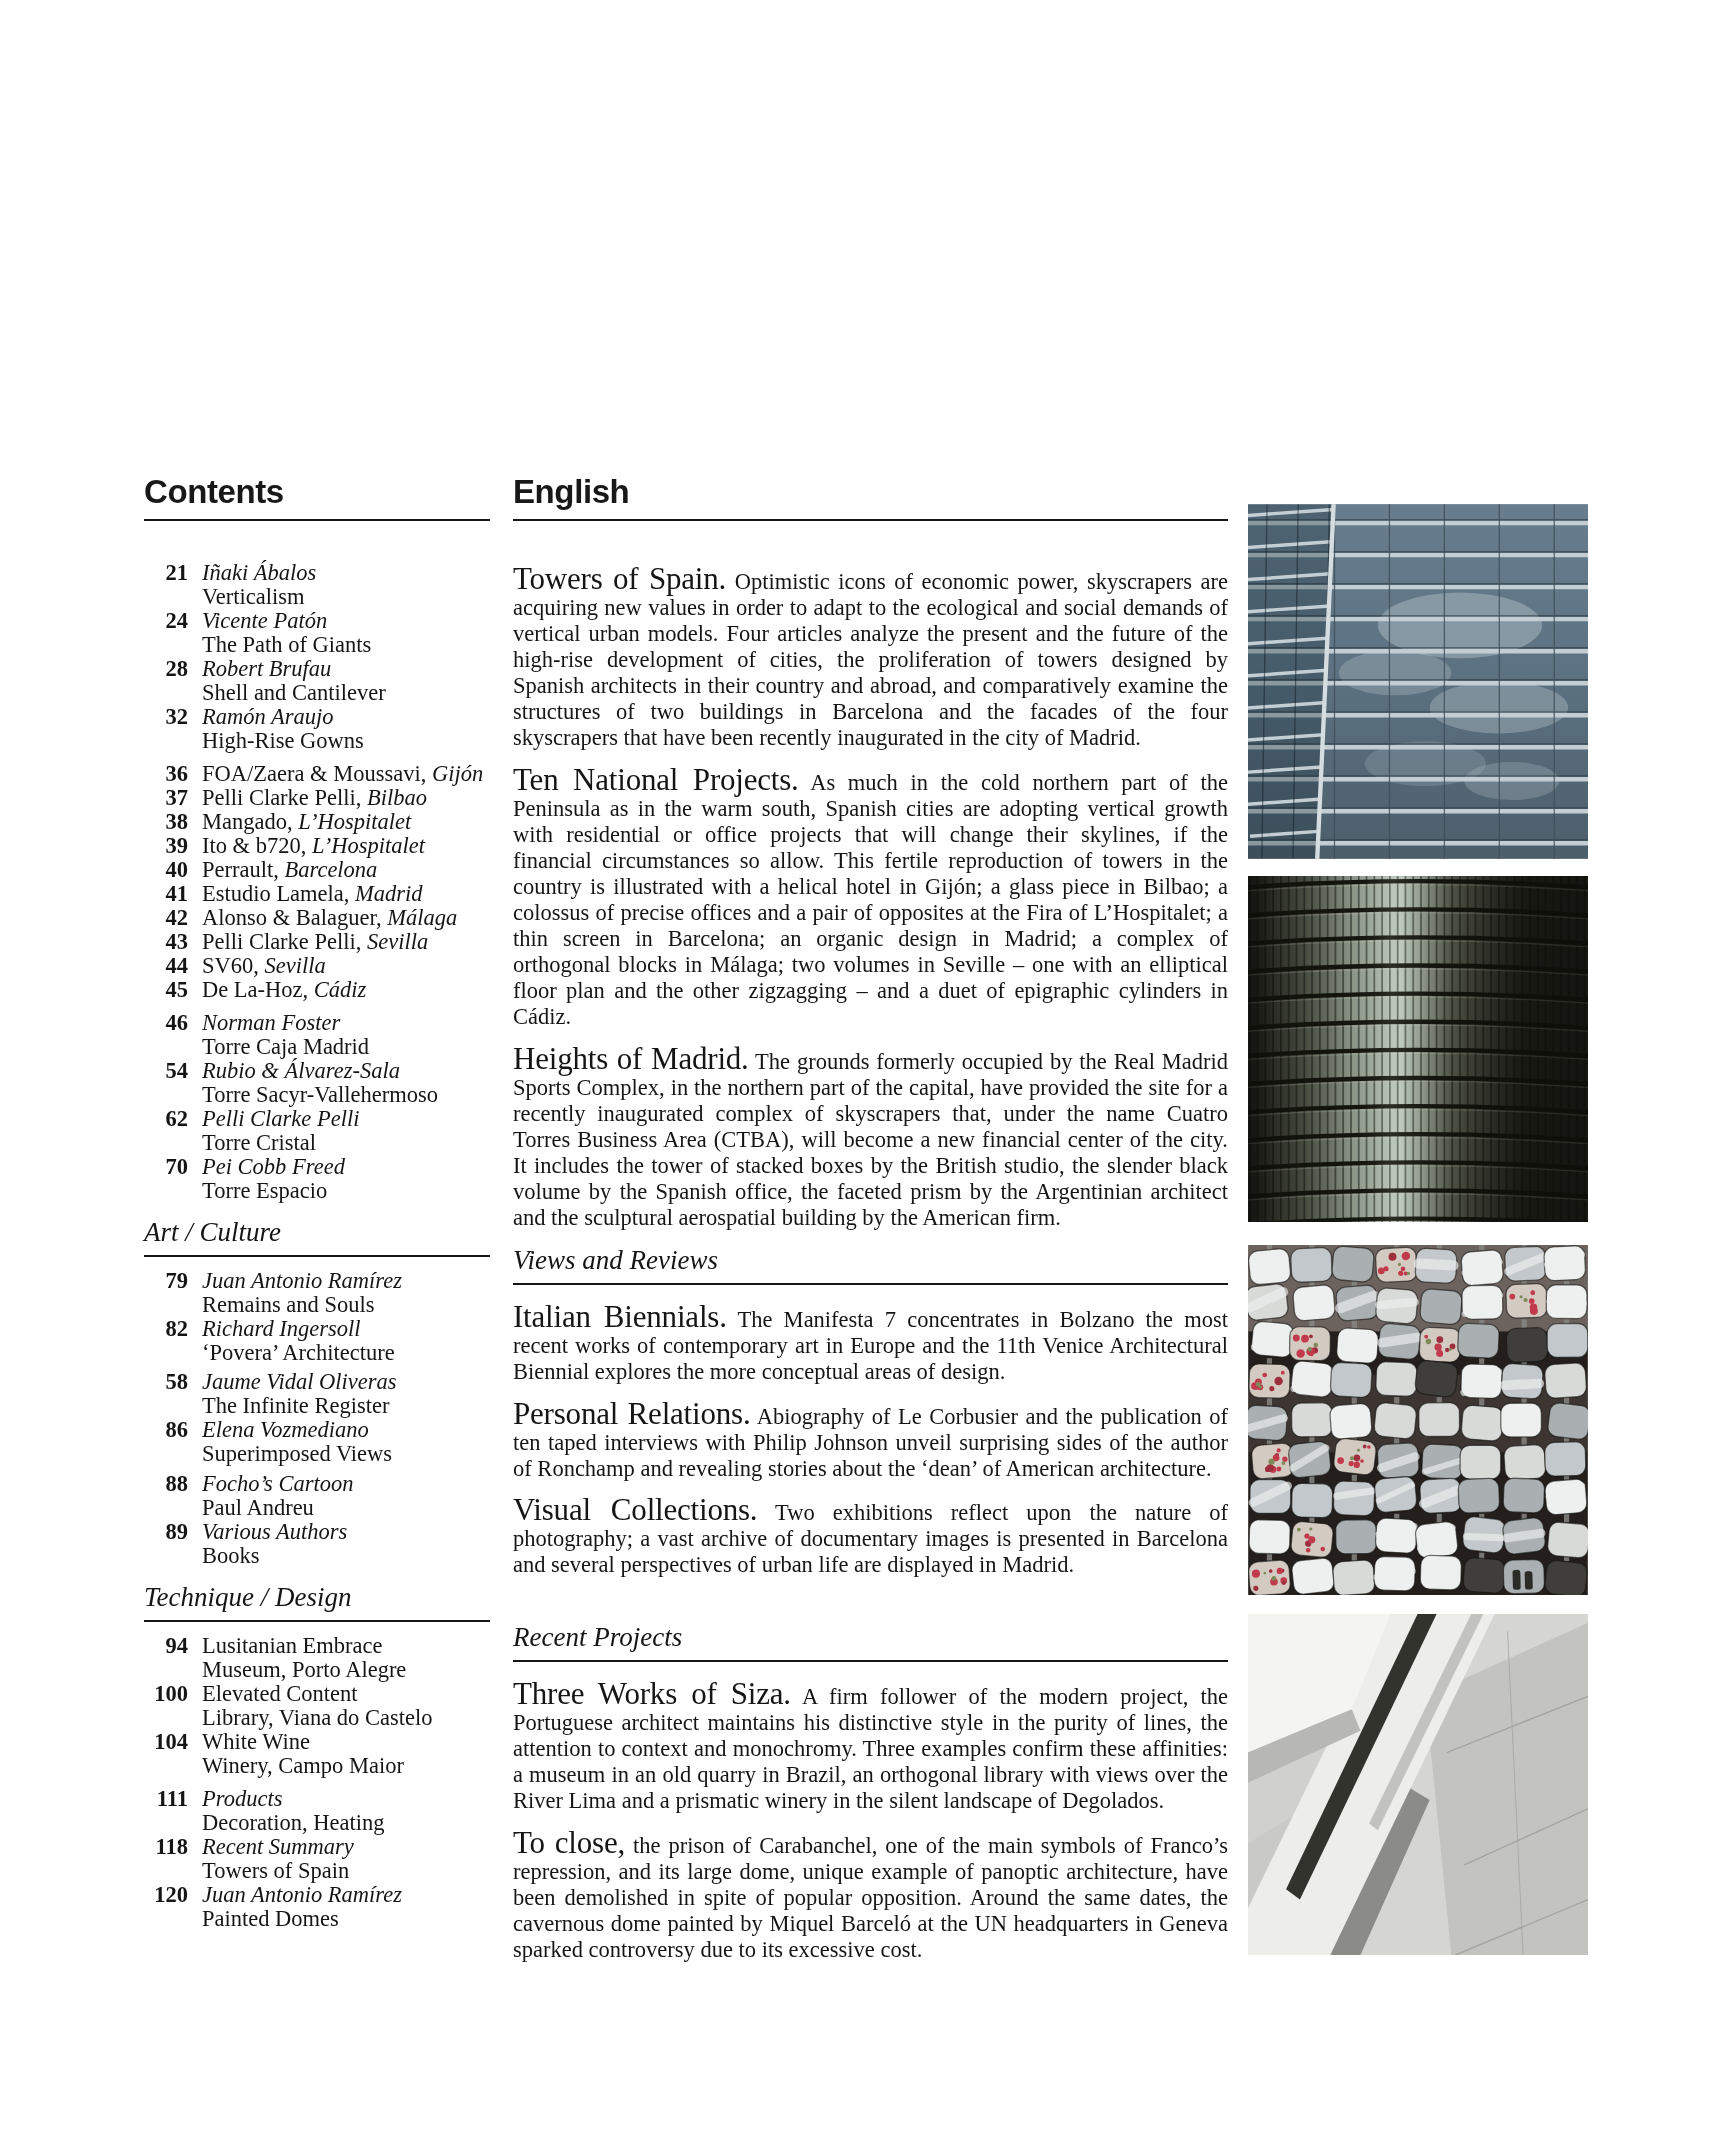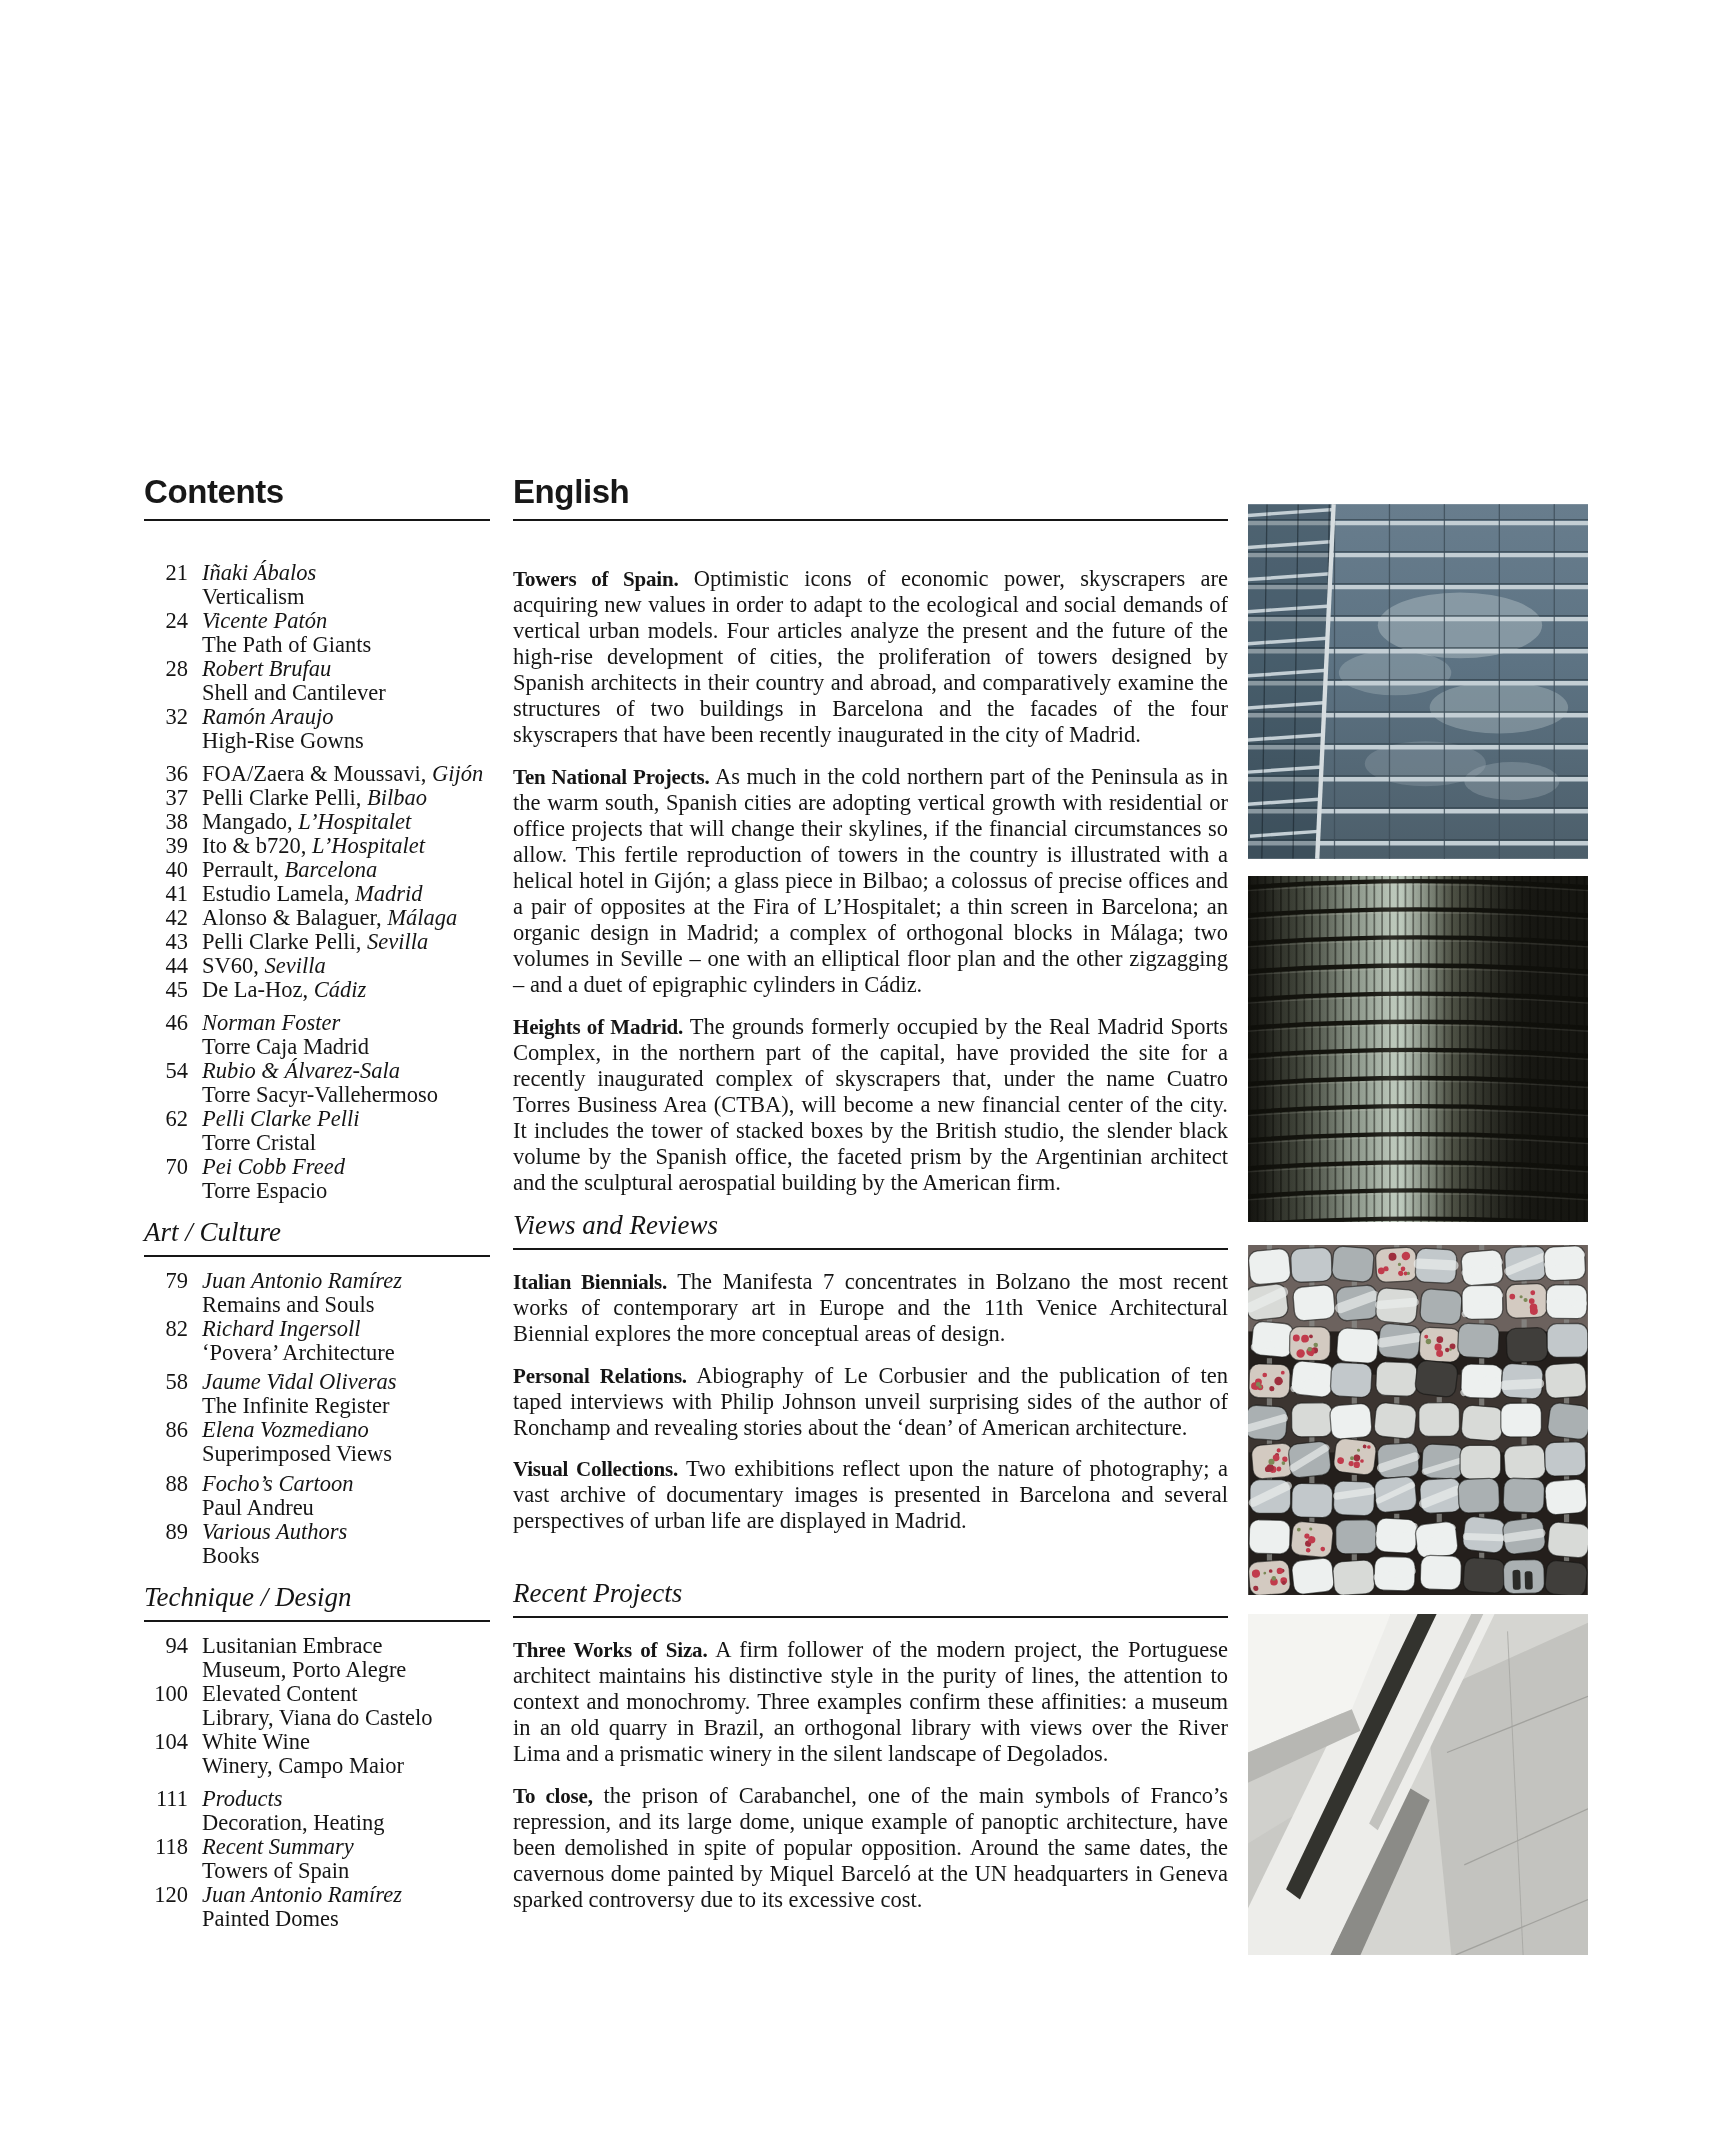--- a/index.html
+++ b/index.html
@@ -14,34 +14,34 @@
        letter-spacing:-0.4px;line-height:35px;margin:0;padding-bottom:10.4px;
        border-bottom:2.6px solid #161616;color:#181818}
   #contents-col h1.col-title{width:346px}
   #contents-list{margin-top:40px}
   #synopses-list{margin-top:45px}
   
   .entries{margin:0}
   .gap-md{margin-top:8.6px}
   .gap-sm{margin-top:5.2px}
   .entry{display:grid;grid-template-columns:44px 1fr;column-gap:14px}
-  .entry .num{font-weight:400;font-size:22.5px;line-height:24px;text-align:right}
+  .entry .num{font-weight:700;font-size:22.5px;line-height:24px;text-align:right}
   .line{font-size:22.5px;line-height:24px;white-space:nowrap}
   em{font-style:italic}
   
   h2.section{font-size:27px;font-style:italic;font-weight:400;line-height:29px;
        margin:15.6px 0 0 0;padding-bottom:8px;border-bottom:2.6px solid #161616}
   #contents-list h2.section{width:346px}
   #contents-list h2.section + .entries{margin-top:12px}
   #synopses-list h2.section{margin-top:14px}
   #synopses-list #sec-recent-projects{margin-top:45px}
   #synopses-list h2.section + p{margin-top:19px}
   
   .syn-para{font-size:22.5px;line-height:26px;text-align:justify;margin:0 0 15.6px 0}
-  .syn-para .lead{font-weight:700;font-size:21px;letter-spacing:-0.2px}
+  .syn-para .lead{font-weight:400;font-size:31px;letter-spacing:-0.2px}
   
   figure{margin:0;position:absolute;left:0;width:340px;overflow:hidden}
   #img-glass{top:504px;height:355px}
   #img-tower{top:876px;height:346px}
   #img-mirrors{top:1245px;height:350px}
   #img-concrete{top:1614px;height:341px}
   figure svg{display:block}
 </style>
 </head>
 <body>

